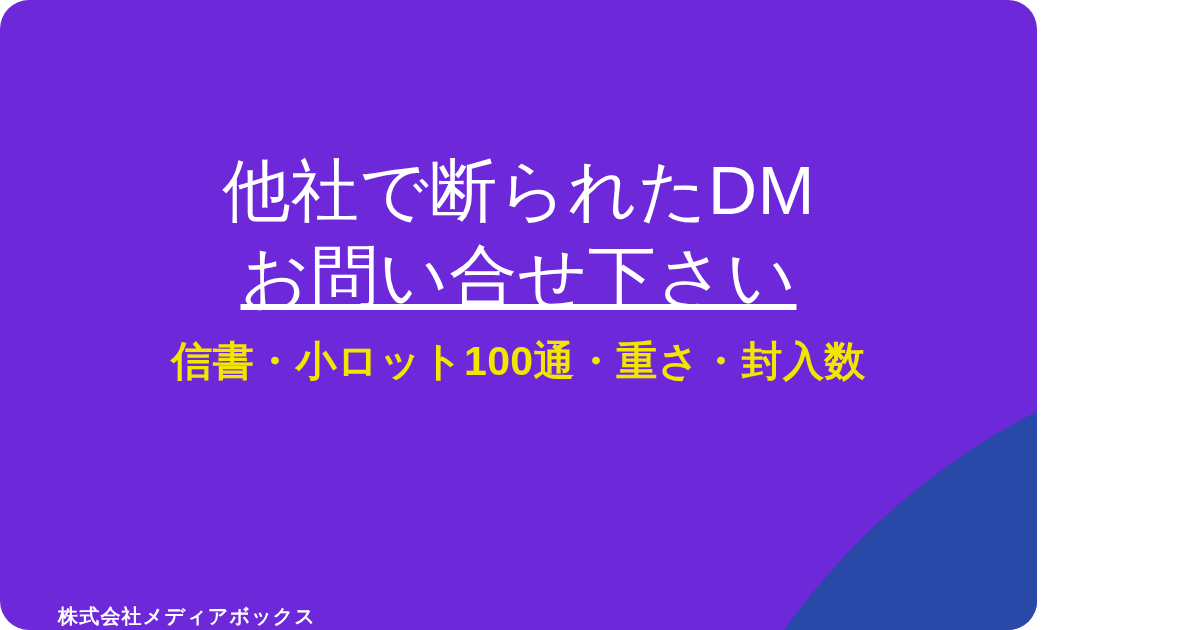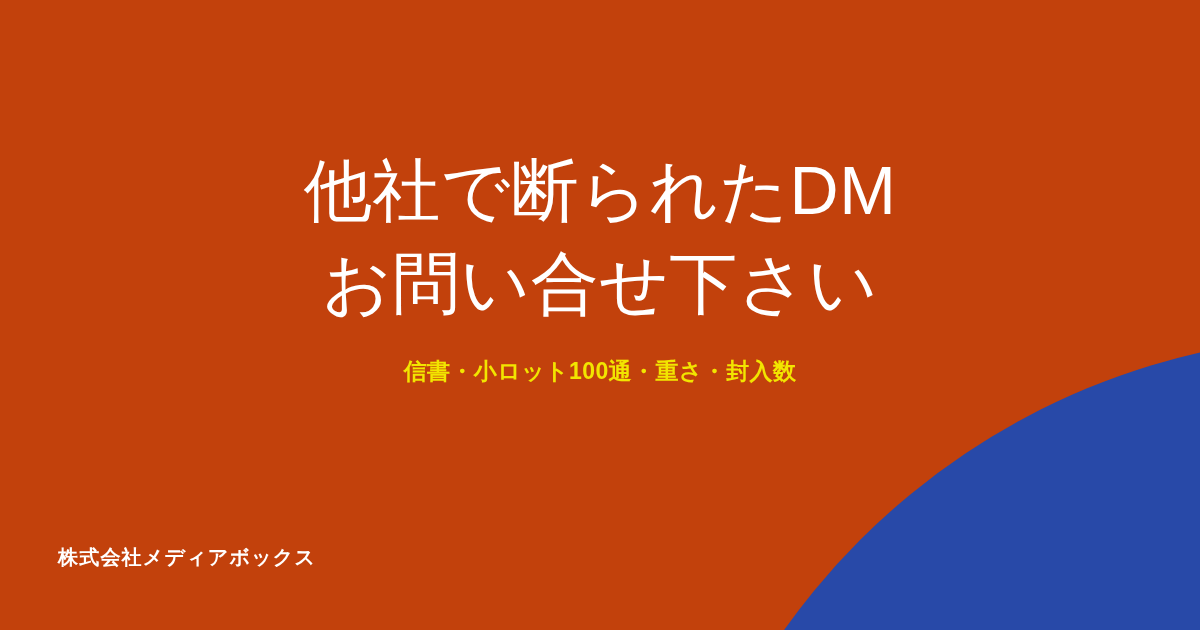--- a/index.html
+++ b/index.html
@@ -47,43 +47,44 @@
     line-height: 1.24;
     font-weight: 400;
     letter-spacing: 0.5px;
     text-align: center;
     white-space: nowrap;
     margin: 0;
     font-family: "Liberation Sans", "DejaVu Sans", sans-serif;
   }
 
   .headline-line-2 {
-    margin-top: 9px;
+    margin-top: 2px;
+    text-decoration: underline;
   }
 
   .subtitle {
-    margin-top: 30px;
+    margin-top: 15px;
     color: #f2e500;
-    font-size: 23px;
+    font-size: 41px;
     font-weight: 700;
     letter-spacing: 0.4px;
     text-align: center;
     white-space: nowrap;
     font-family: "Liberation Sans", "DejaVu Sans", sans-serif;
   }
 
   
   #footer {
     position: absolute;
     left: 0;
     right: 0;
     bottom: 0;
     height: 86px;
     display: flex;
-    align-items: flex-start;
+    align-items: flex-end;
     justify-content: space-between;
     padding: 0 58px;
     box-sizing: border-box;
     z-index: 3;
     gap: 12px;
   }
 
   .footer-label {
     color: #ffffff;
     font-size: 20px;
@@ -93,21 +94,21 @@
     font-family: "Liberation Sans", "DejaVu Sans", sans-serif;
   }
 
   #footer-right-label {
     letter-spacing: 0.6px;
   }
 </style>
 </head>
 <body>
 
-<div id="banner" style="background: #c2410c; width: 1200px; height: 630px;">
+<div id="banner" style="background: #6d28d9; width: 1037px; height: 630px; border-radius: 29px;">
 
   <svg id="corner-arc-layer" viewBox="0 0 1200 630" preserveAspectRatio="none" xmlns="http://www.w3.org/2000/svg" aria-hidden="true">
     <defs>
       <clipPath id="banner-clip">
         <rect x="0" y="0" width="1200" height="630"></rect>
       </clipPath>
     </defs>
     <g clip-path="url(#banner-clip)">
       <circle id="corner-arc-shape" cx="1355" cy="1035" r="700" fill="#2849a8"></circle>
     </g>

